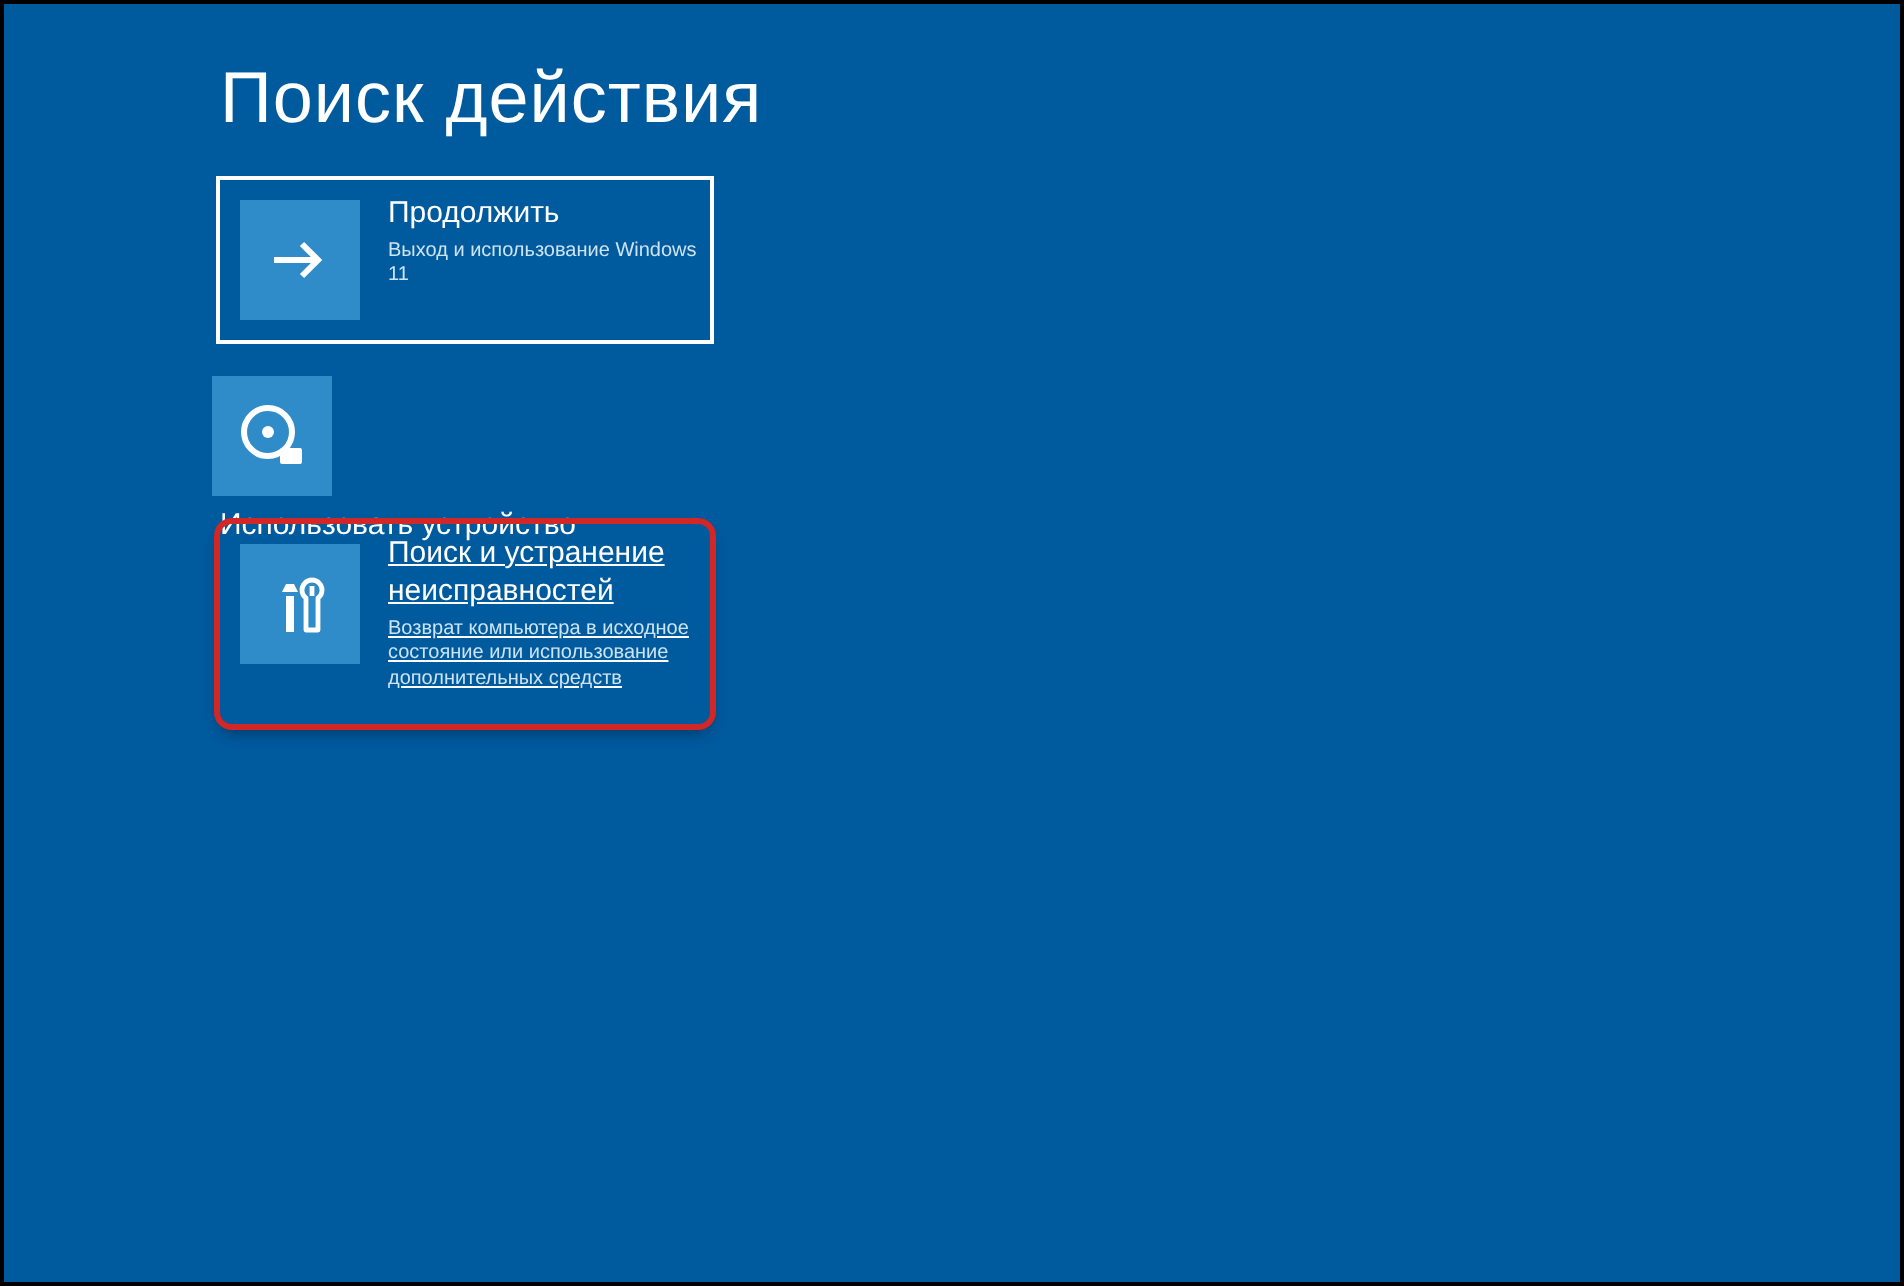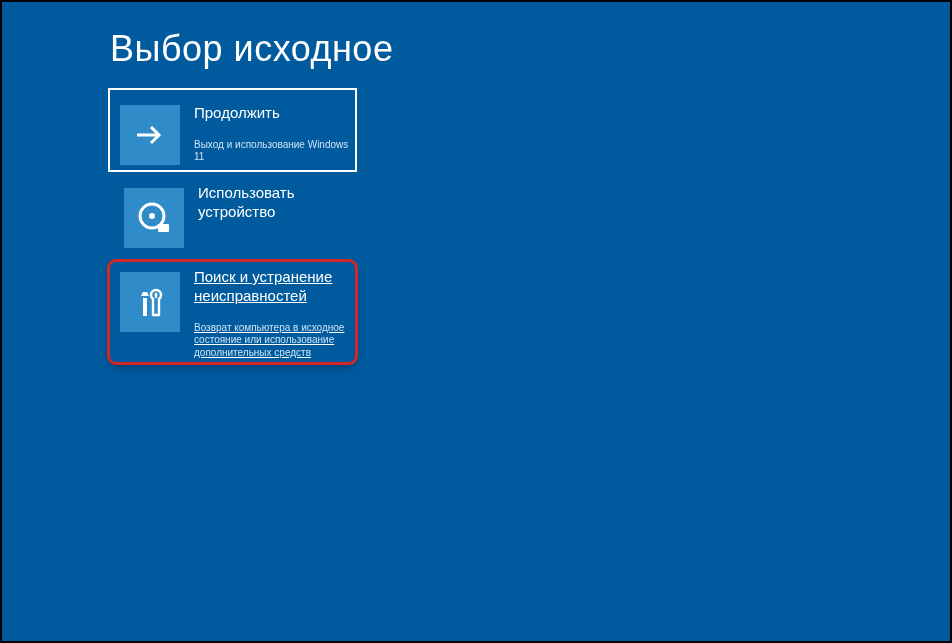--- a/index.html
+++ b/index.html
@@ -1,54 +1,54 @@
 <!DOCTYPE html>
 <html><head>
 <meta charset="utf-8">
 <style>
   * { margin:0; padding:0; box-sizing:border-box; }
   html,body { width:952px; height:643px; background:#000; font-family:"Segoe UI",Arial,sans-serif; overflow:hidden; }
   .frame { position:relative; width:948px; height:639px; margin:2px; background:#005a9e; }
   .title { position:absolute; left:108px; top:26px; color:#fff; font-size:36px; font-weight:300; letter-spacing:.5px; }
 
   .tile { position:absolute; display:flex; width:245px; height:80px; color:#fff; text-decoration:none; }
-  .tile.selected { outline:2px solid #fff; outline-offset:0;align-items:center; }
+  .tile.selected { outline:2px solid #fff; outline-offset:0; }
   .tile.highlight { box-shadow:0 0 0 3px #d22727, 0 4px 8px rgba(0,0,0,.4); border-radius:6px; }
   .tile .icon { width:60px; height:60px; margin:10px 0 0 10px; background:#2f8cc9; display:flex; align-items:center; justify-content:center; flex:0 0 60px; }
   .tile .txt { padding:8px 6px 0 14px; line-height:1.25; }
   .tile .t1 { font-size:15px; font-weight:400; }
-  .tile .t2 { font-size:10px; color:#cde4f4; margin-top:16px; max-width:165px; }
+  .tile .t2 { font-size:10px; color:#cde4f4; margin-top:3px; max-width:165px; }
 
   .tile.big { height:100px; }
   .tile.big .icon { margin-top:10px; }
   .tile.big .txt { padding-top:6px; }
 
   svg { display:block; }
 </style>
 </head>
 <body>
 
 <div class="frame">
 
-  <div class="title">Выбор исходное</div>
+  <div class="title">Поиск действия</div>
 
   <a class="tile selected" style="left:108px; top:88px;">
     <span class="icon">
       <svg width="34" height="34" viewBox="0 0 34 34">
           <path d="M4 17 H26 M18 9 L26 17 L18 25" fill="none" stroke="#fff" stroke-width="3"></path>
         </svg>
     </span>
     <span class="txt">
       <div class="t1">Продолжить</div>
       <div class="t2">Выход и использование Windows 11</div>
     </span>
   </a>
 
 
-  <a class="tile big" style="left:112px; top:176px;">
+  <a class="tile big" style="left:94px; top:176px;flex-direction:column;">
     <span class="icon">
       <svg width="36" height="36" viewBox="0 0 36 36">
           <circle cx="16" cy="16" r="12" fill="none" stroke="#fff" stroke-width="3"></circle>
           <circle cx="16" cy="16" r="3" fill="#fff"></circle>
           <rect x="22" y="24" width="11" height="8" rx="1" fill="#fff"></rect>
         </svg>
     </span>
     <span class="txt">
       <div class="t1">Использовать устройство</div>
     </span>

